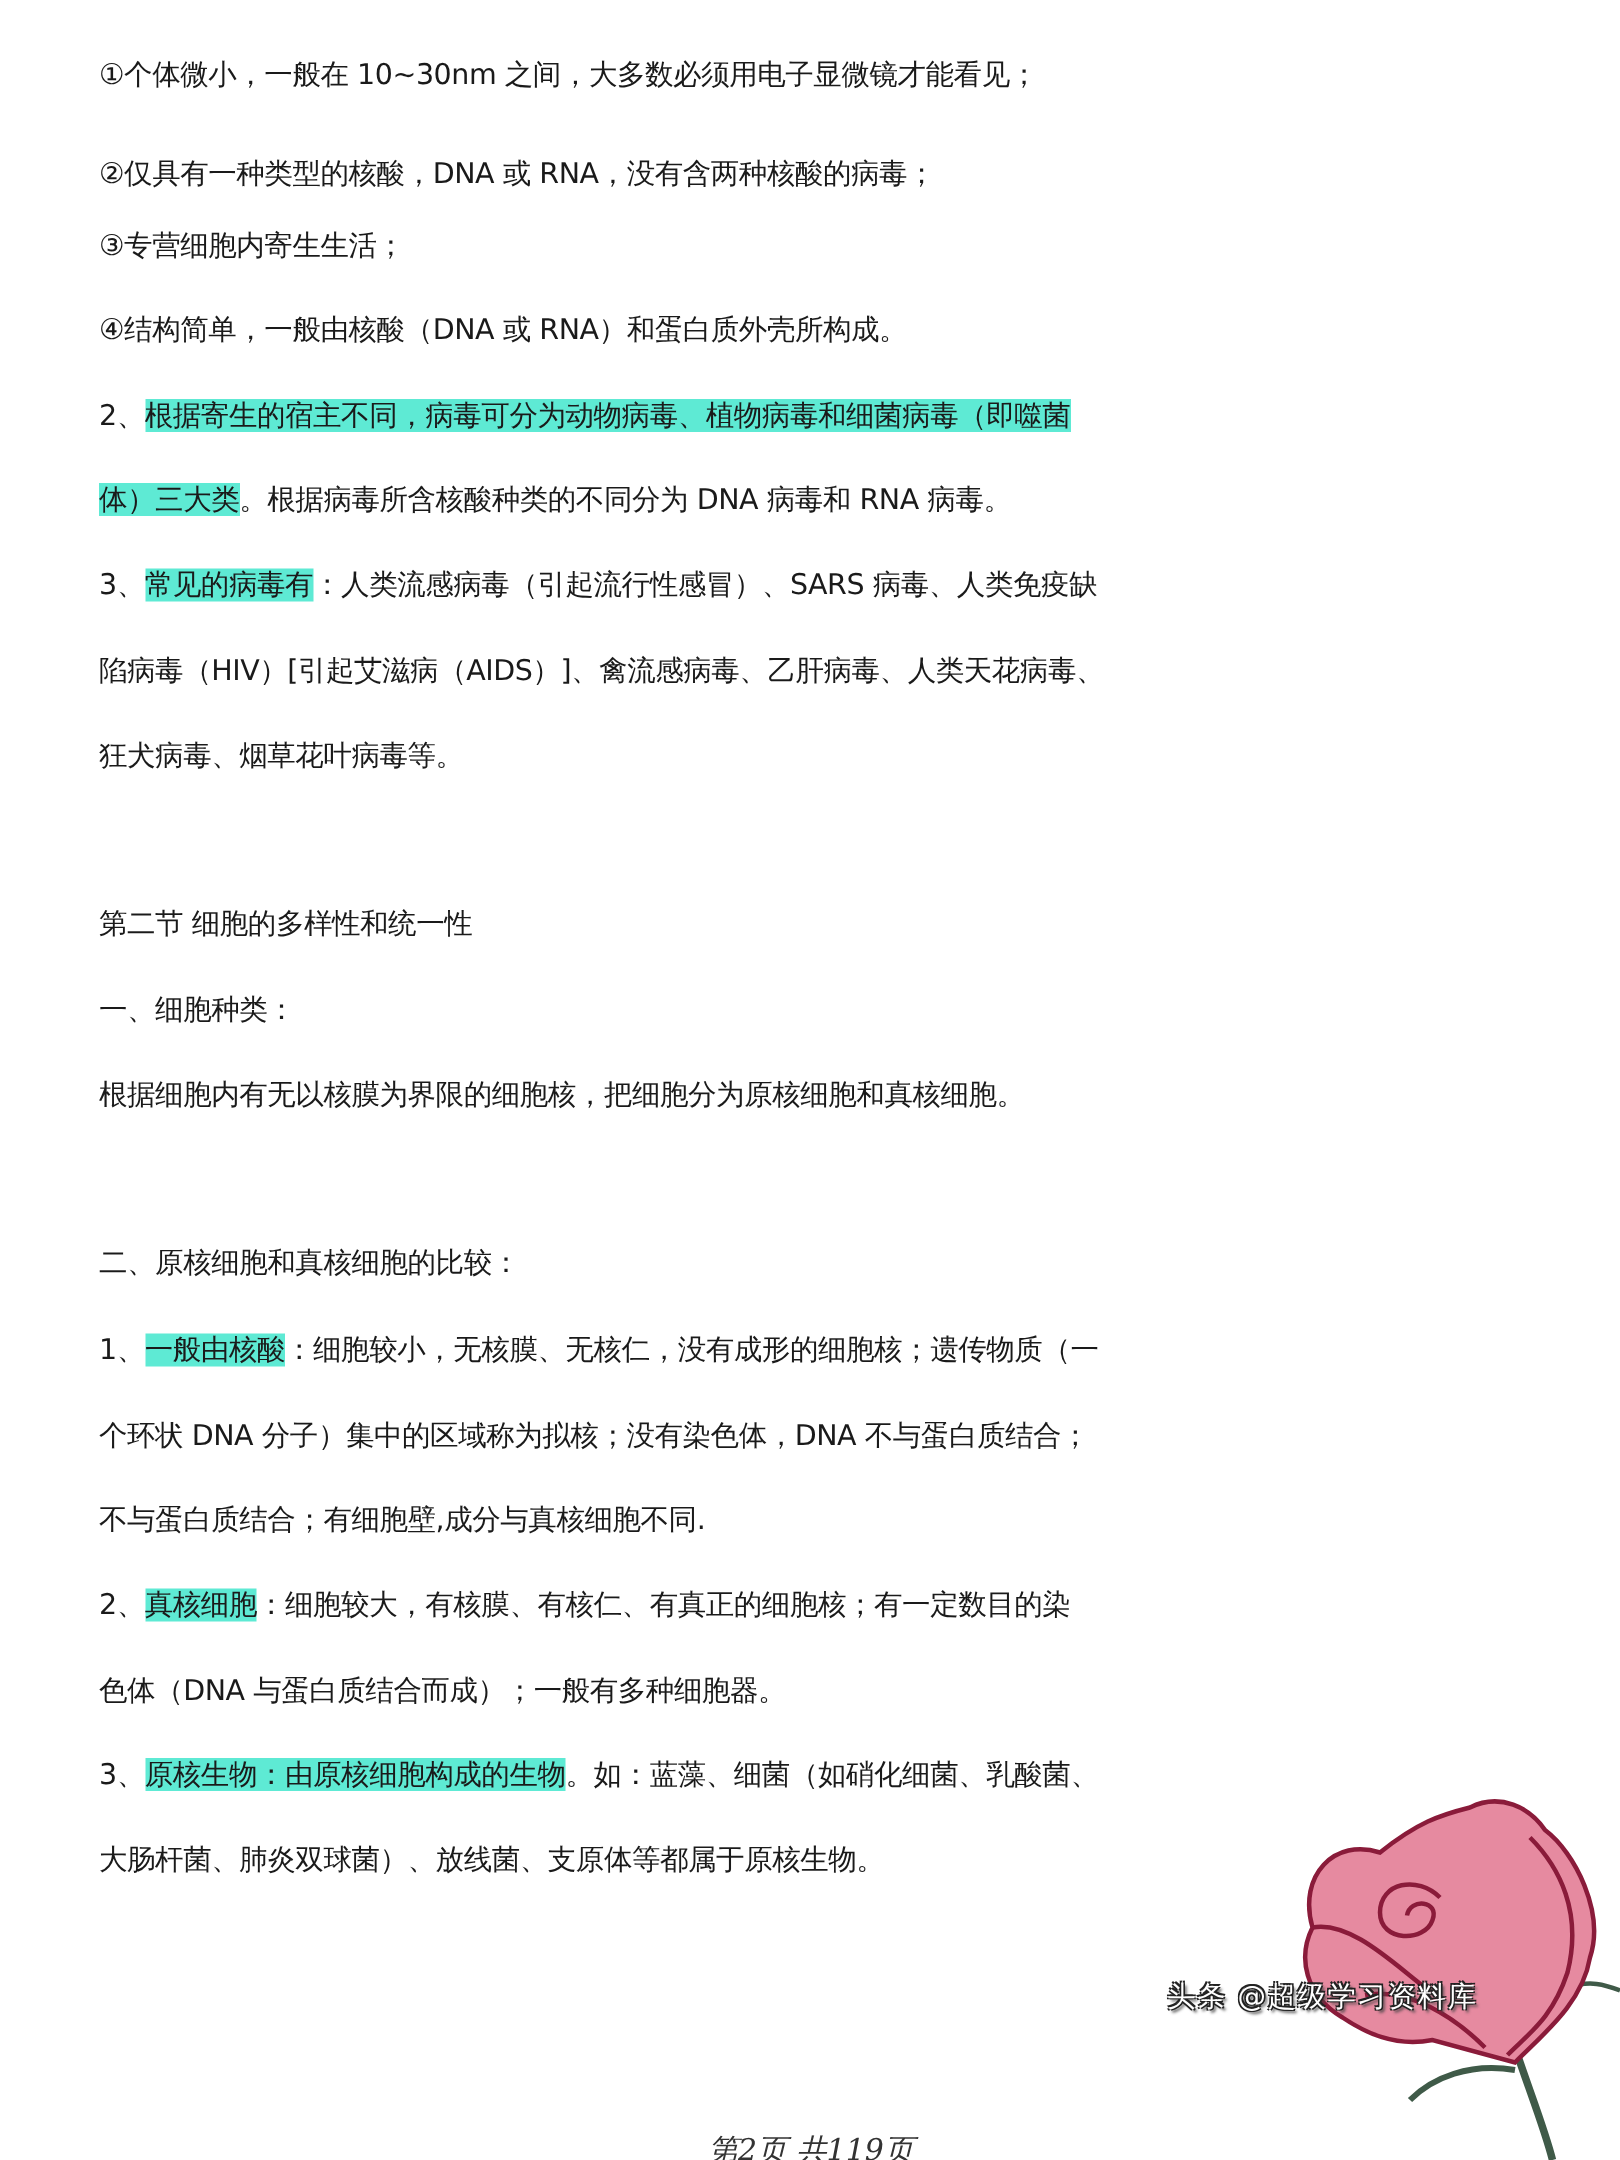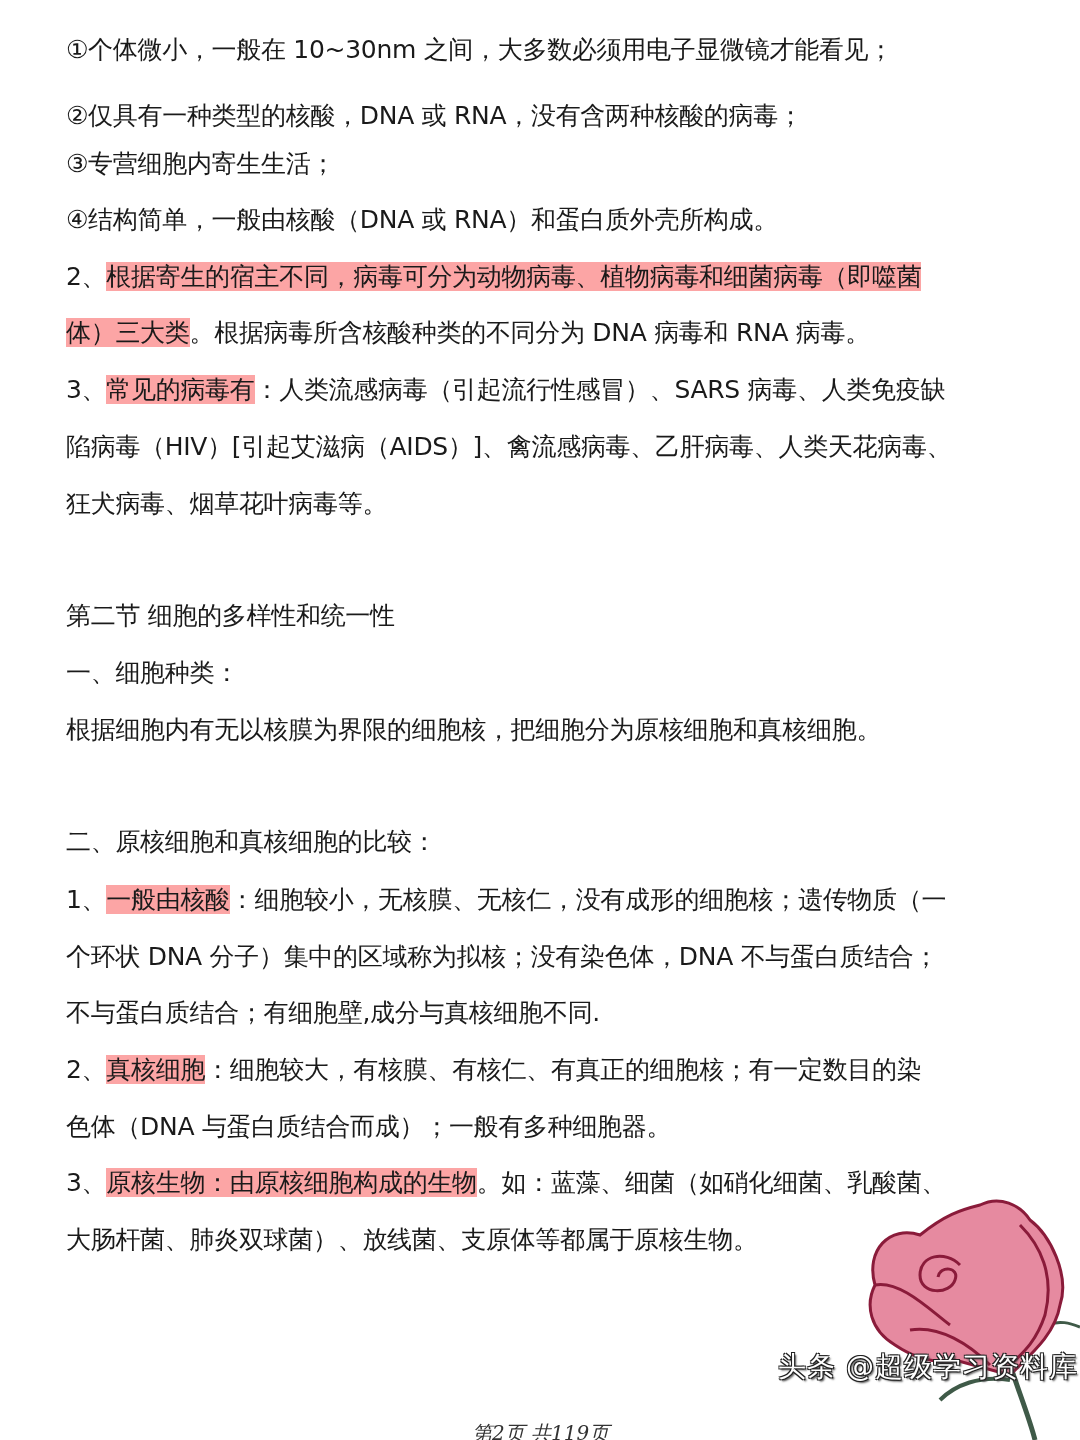--- a/index.html
+++ b/index.html
@@ -1,22 +1,22 @@
 <!DOCTYPE html>
 <html><head>
 <meta charset="utf-8">
 <style>
   html, body { margin: 0; padding: 0; background: #ffffff; }
   body { width: 1080px; height: 1440px; position: relative; overflow: hidden;
          font-family: "DejaVu Sans", "Liberation Sans", sans-serif; color: #1a1a1a; }
-  .line { position: absolute; left: 66px; font-size: 25px; line-height: 40px; white-space: nowrap; letter-spacing: -0.3px; text-align: right; }
-  .hl { background: #fca5a5; }
+  .line { position: absolute; left: 66px; font-size: 19px; line-height: 40px; white-space: nowrap; letter-spacing: -0.3px; text-align: right; }
+  .hl { background: #5eead4; }
   .bold { font-weight: normal; }
   .rose { position: absolute; left: 860px; top: 1195px; width: 220px; height: 245px; }
-  .watermark { position: absolute; left: 778px; top: 1348px; font-size: 28px; color: #ffffff;
+  .watermark { position: absolute; left: 778px; top: 1318px; font-size: 19px; color: #ffffff;
                text-shadow: 1px 1px 0 #222, -1px -1px 0 #222, 1px -1px 0 #222, -1px 1px 0 #222, 2px 2px 2px #444; letter-spacing: 1px; }
   .footer { position: absolute; left: 472px; top: 1420px; font-size: 20px; color: #333; font-family: "DejaVu Serif", serif; font-style: italic; }
 </style>
 </head>
 <body>
 
 <div class="line" style="top:30px">①个体微小，一般在 10~30nm 之间，大多数必须用电子显微镜才能看见；</div>
 <div class="line" style="top:96px">②仅具有一种类型的核酸，DNA 或 RNA，没有含两种核酸的病毒；</div>
 <div class="line" style="top:144px">③专营细胞内寄生生活；</div>
 <div class="line" style="top:200px">④结构简单，一般由核酸（DNA 或 RNA）和蛋白质外壳所构成。</div>

